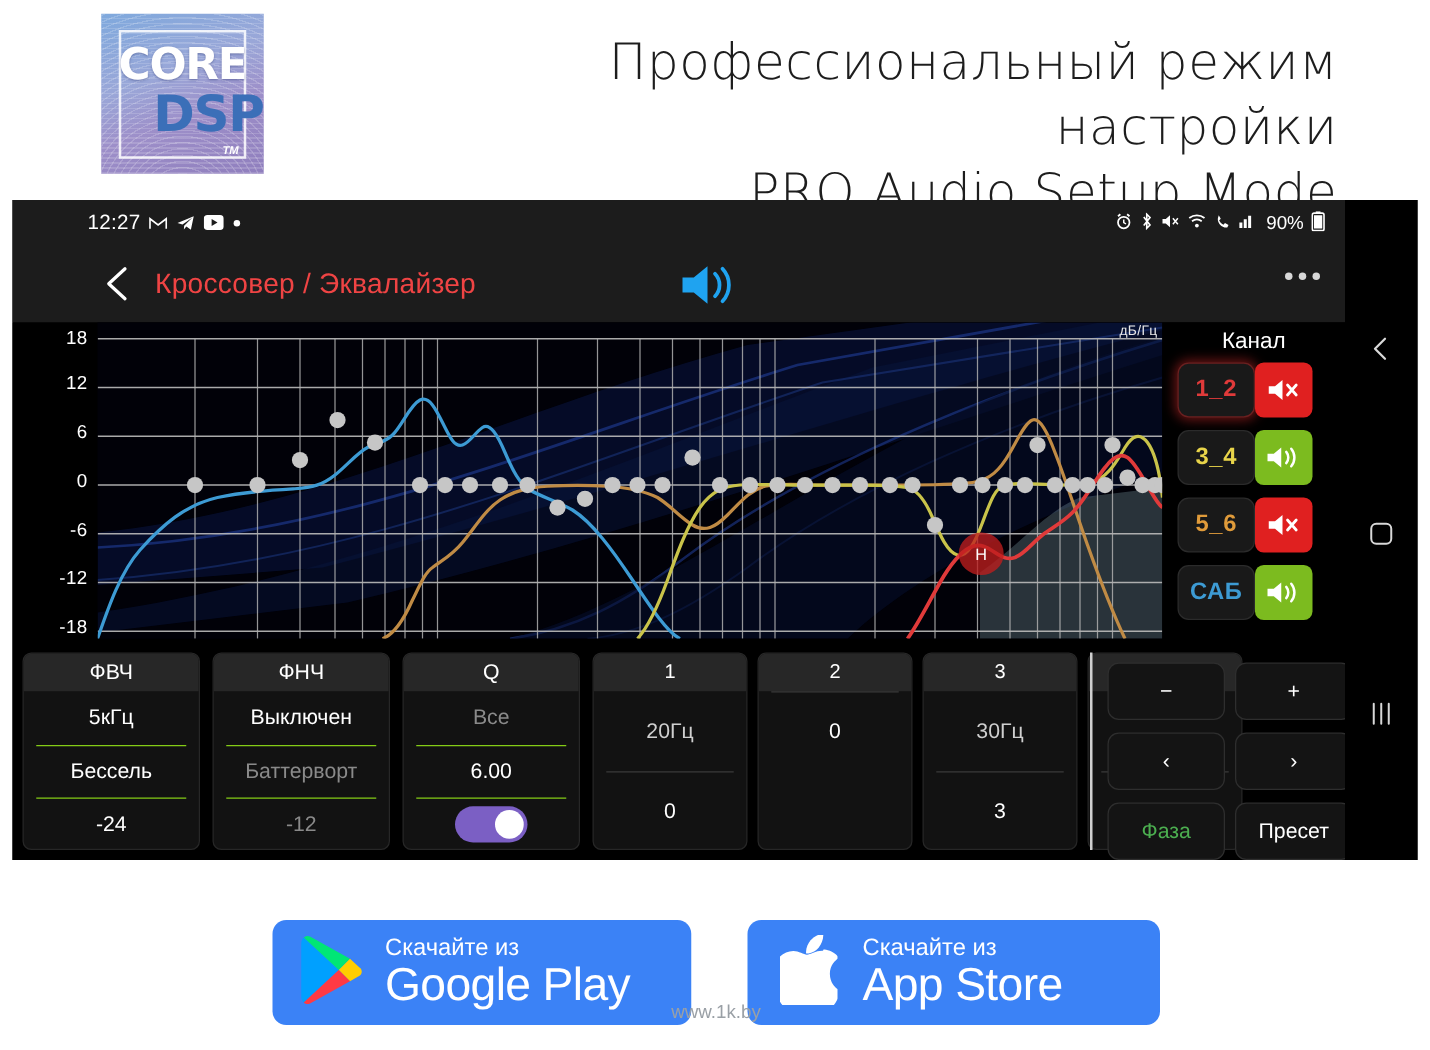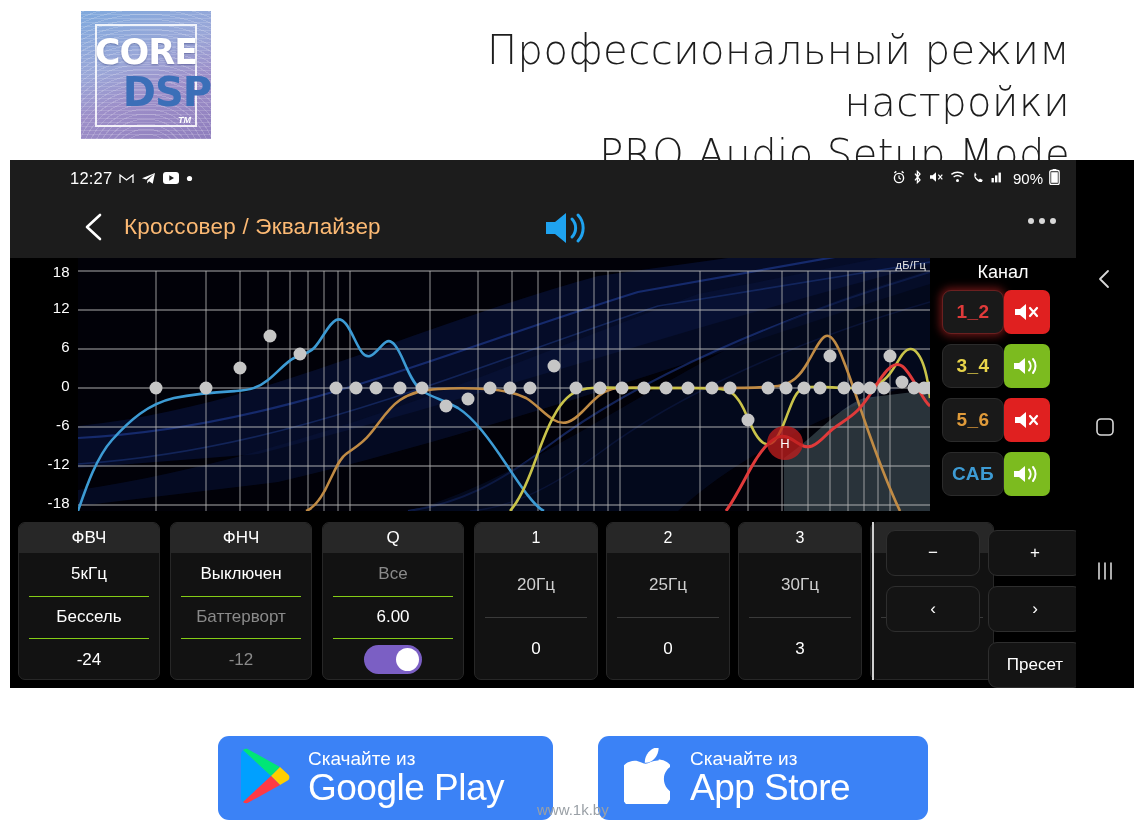--- a/index.html
+++ b/index.html
@@ -91,21 +91,21 @@
     position: absolute; left: 0; top: 36px; width: 1066px; height: 62px;
     background: #1c1c1c;
   }
   #back-chevron {
     position: absolute; left: 68px; top: 14px; width: 34px; height: 34px;
     color: #ffffff;
   }
   #screen-title {
     position: absolute; left: 114px; top: 11px; height: 40px;
     display: flex; align-items: center;
-    color: #fdba74; font-size: 22.5px; font-weight: 400; letter-spacing: .2px;
+    color: #ef4444; font-size: 22.5px; font-weight: 400; letter-spacing: .2px;
   }
   #speaker-icon { position: absolute; left: 528px; top: 10px; width: 56px; height: 44px; }
   #overflow-menu {
     position: absolute; right: 20px; top: 22px;
     display: flex; gap: 5px;
   }
   #overflow-menu i { width: 6px; height: 6px; border-radius: 50%; background: #d8d8d8; display: block; }
 
   
   #graph-panel {
@@ -580,21 +580,20 @@
     </div>
 
     <div class="band-card" style="left:464px">
       <div class="bc-hdr">1</div>
       <div class="bc-freq">20Гц</div>
       <div class="bc-gain">0</div>
     </div>
 
     <div class="band-card" style="left:596px">
       <div class="bc-hdr">2</div>
-      <div class="bc-freq">25Гц</div>
       <div class="bc-gain">0</div>
     </div>
 
     <div class="band-card" style="left:728px">
       <div class="bc-hdr">3</div>
       <div class="bc-freq">30Гц</div>
       <div class="bc-gain">3</div>
     </div>
 
     <div class="band-card" style="left:860px;width:124px">
@@ -602,20 +601,21 @@
       <div class="bc-freq"></div>
       <div class="bc-gain"></div>
     </div>
 
     <div id="band-divider"></div>
 
     <div class="pad-btn" style="left:876px; top:14px">−</div>
     <div class="pad-btn" style="left:978px; top:14px">+</div>
     <div class="pad-btn" style="left:876px; top:70px">‹</div>
     <div class="pad-btn" style="left:978px; top:70px">›</div>
+    <div class="pad-btn green" style="left:876px; top:126px">Фаза</div>
     <div class="pad-btn" style="left:978px; top:126px">Пресет</div>
   </div>
 
   <div id="nav-bar">
     <div class="navi" style="top:108px">
       <svg width="22" height="22" viewBox="0 0 22 22">
           <path d="M14 3 6 11l8 8" fill="none" stroke="#d8d8d8" stroke-width="1.8" stroke-linecap="round" stroke-linejoin="round"></path>
         </svg>
     </div>
     <div class="navi" style="top:256px">

